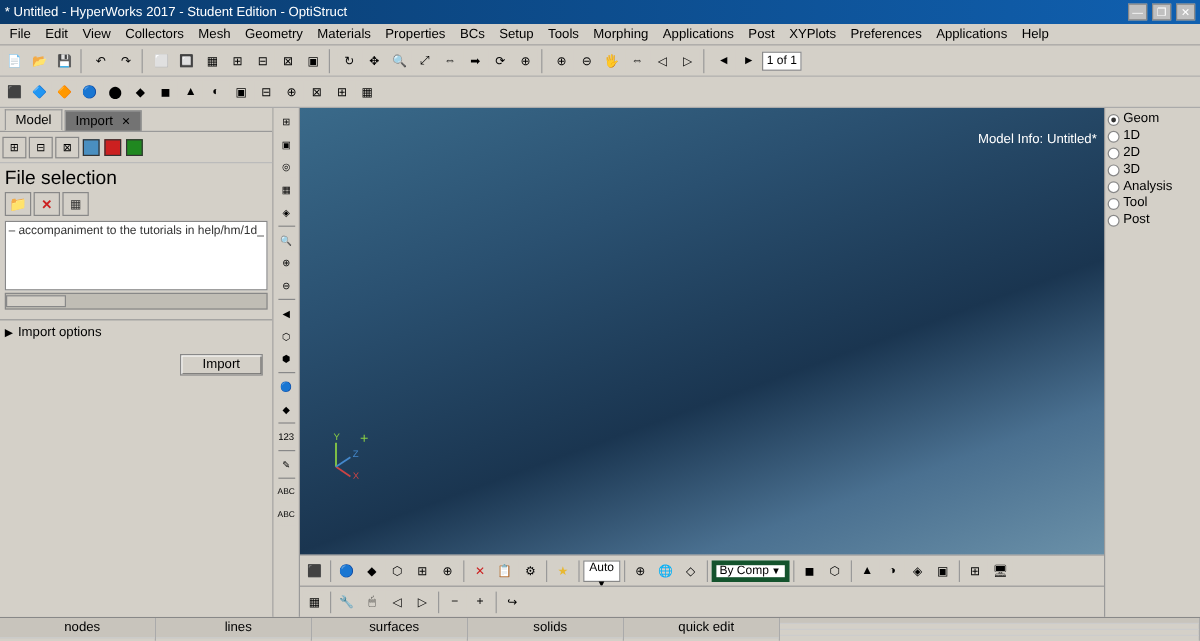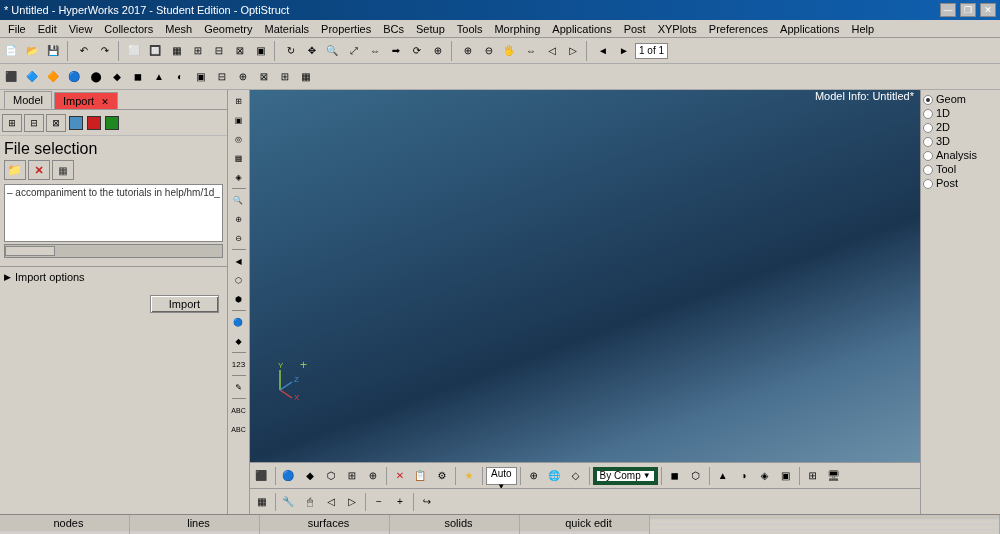--- a/index.html
+++ b/index.html
@@ -90,21 +90,21 @@
     #tabs-row {
       height: 20px;
       display: flex;
       align-items: flex-end;
       padding: 0 4px;
       background: #d4d0c8;
       border-bottom: 1px solid #999;
     }
     .tab {
       padding: 2px 8px;
-      background: #ef4444;
+      background: #737373;
       border: 1px solid #999;
       border-bottom: none;
       cursor: pointer;
       font-size: 11px;
       margin-right: 2px;
     }
     .tab.active {
       background: #d4d0c8;
       border-bottom: 1px solid #d4d0c8;
       z-index: 1;
@@ -241,21 +241,21 @@
       overflow: hidden;
     }
     #viewport {
       flex: 1;
       background: linear-gradient(160deg, #3a6a8a 0%, #2a5070 30%, #1a3550 60%, #4a7090 80%, #6a90a8 100%);
       position: relative;
       overflow: hidden;
     }
     #viewport-info {
       position: absolute;
-      top: 0;
+      top: 20px;
       right: 6px;
       color: white;
       font-size: 11px;
     }
     #viewport-axes {
       position: absolute;
       bottom: 60px;
       left: 20px;
       color: #88cc44;
       font-size: 10px;

